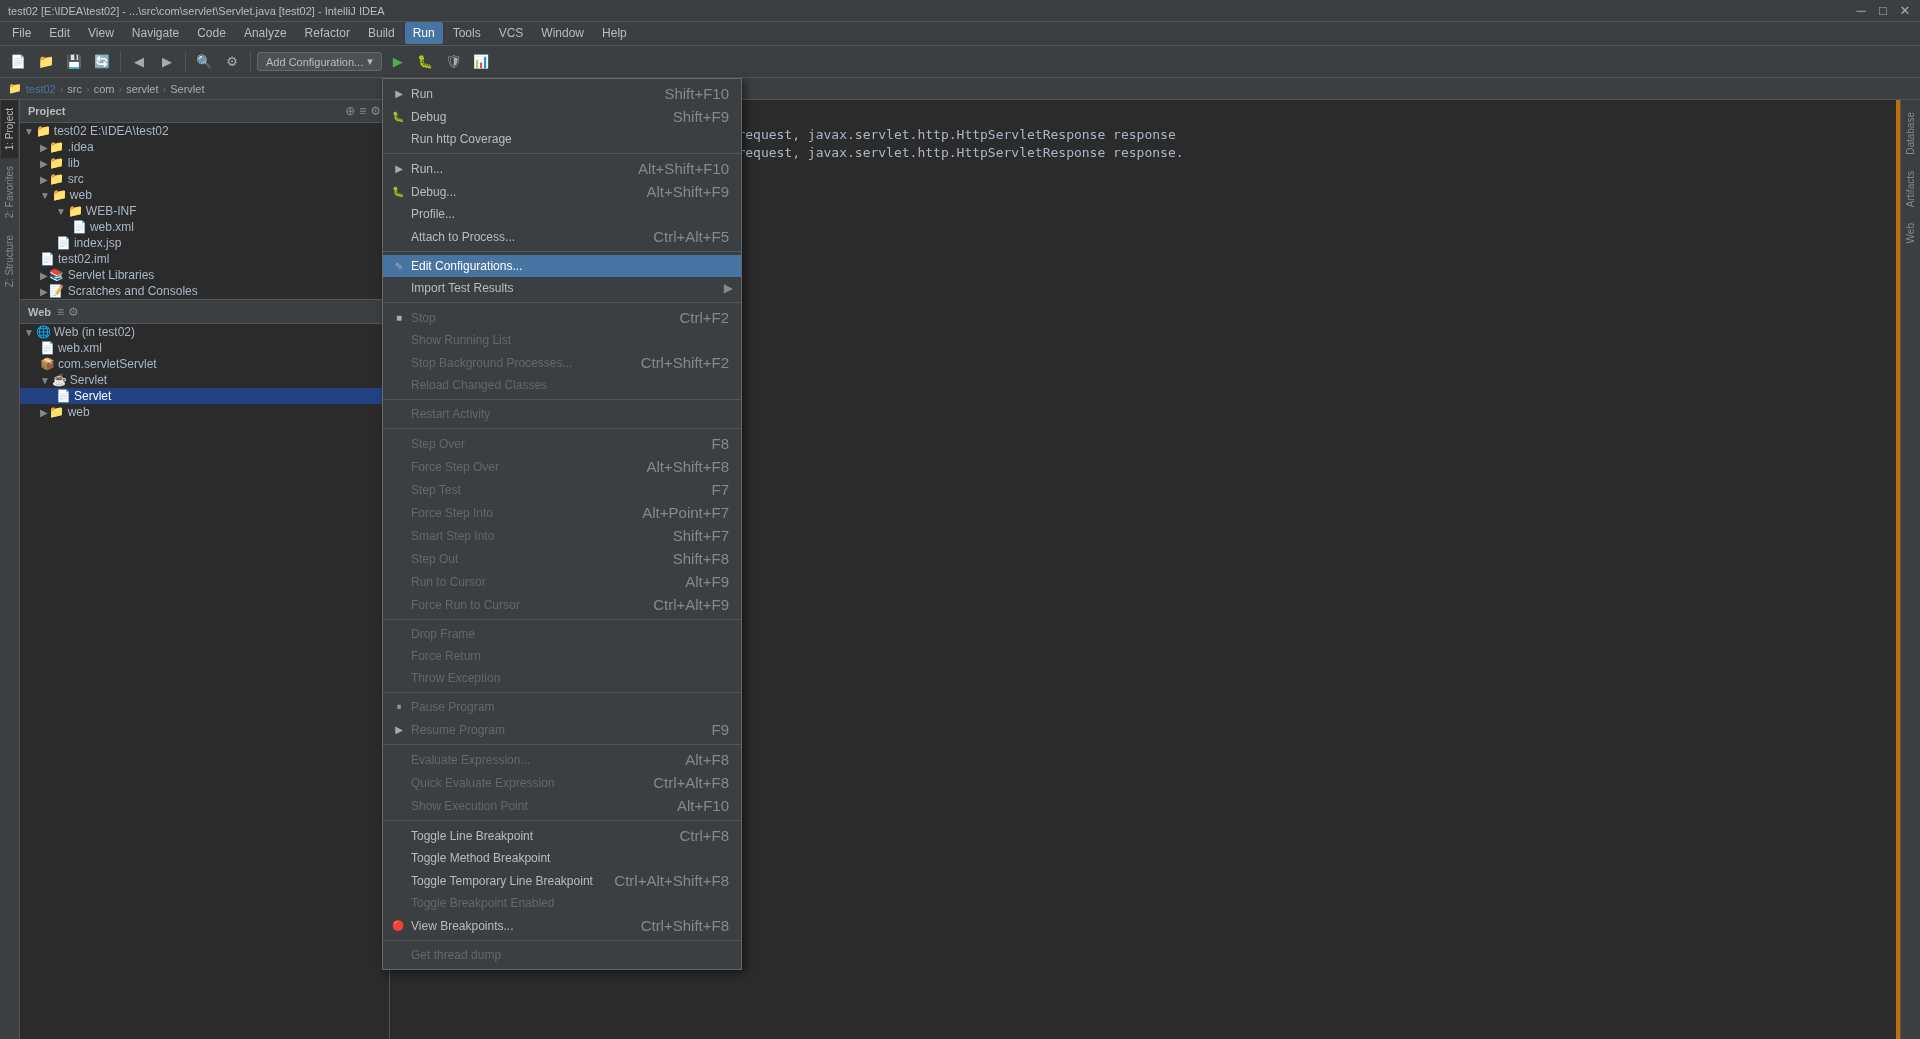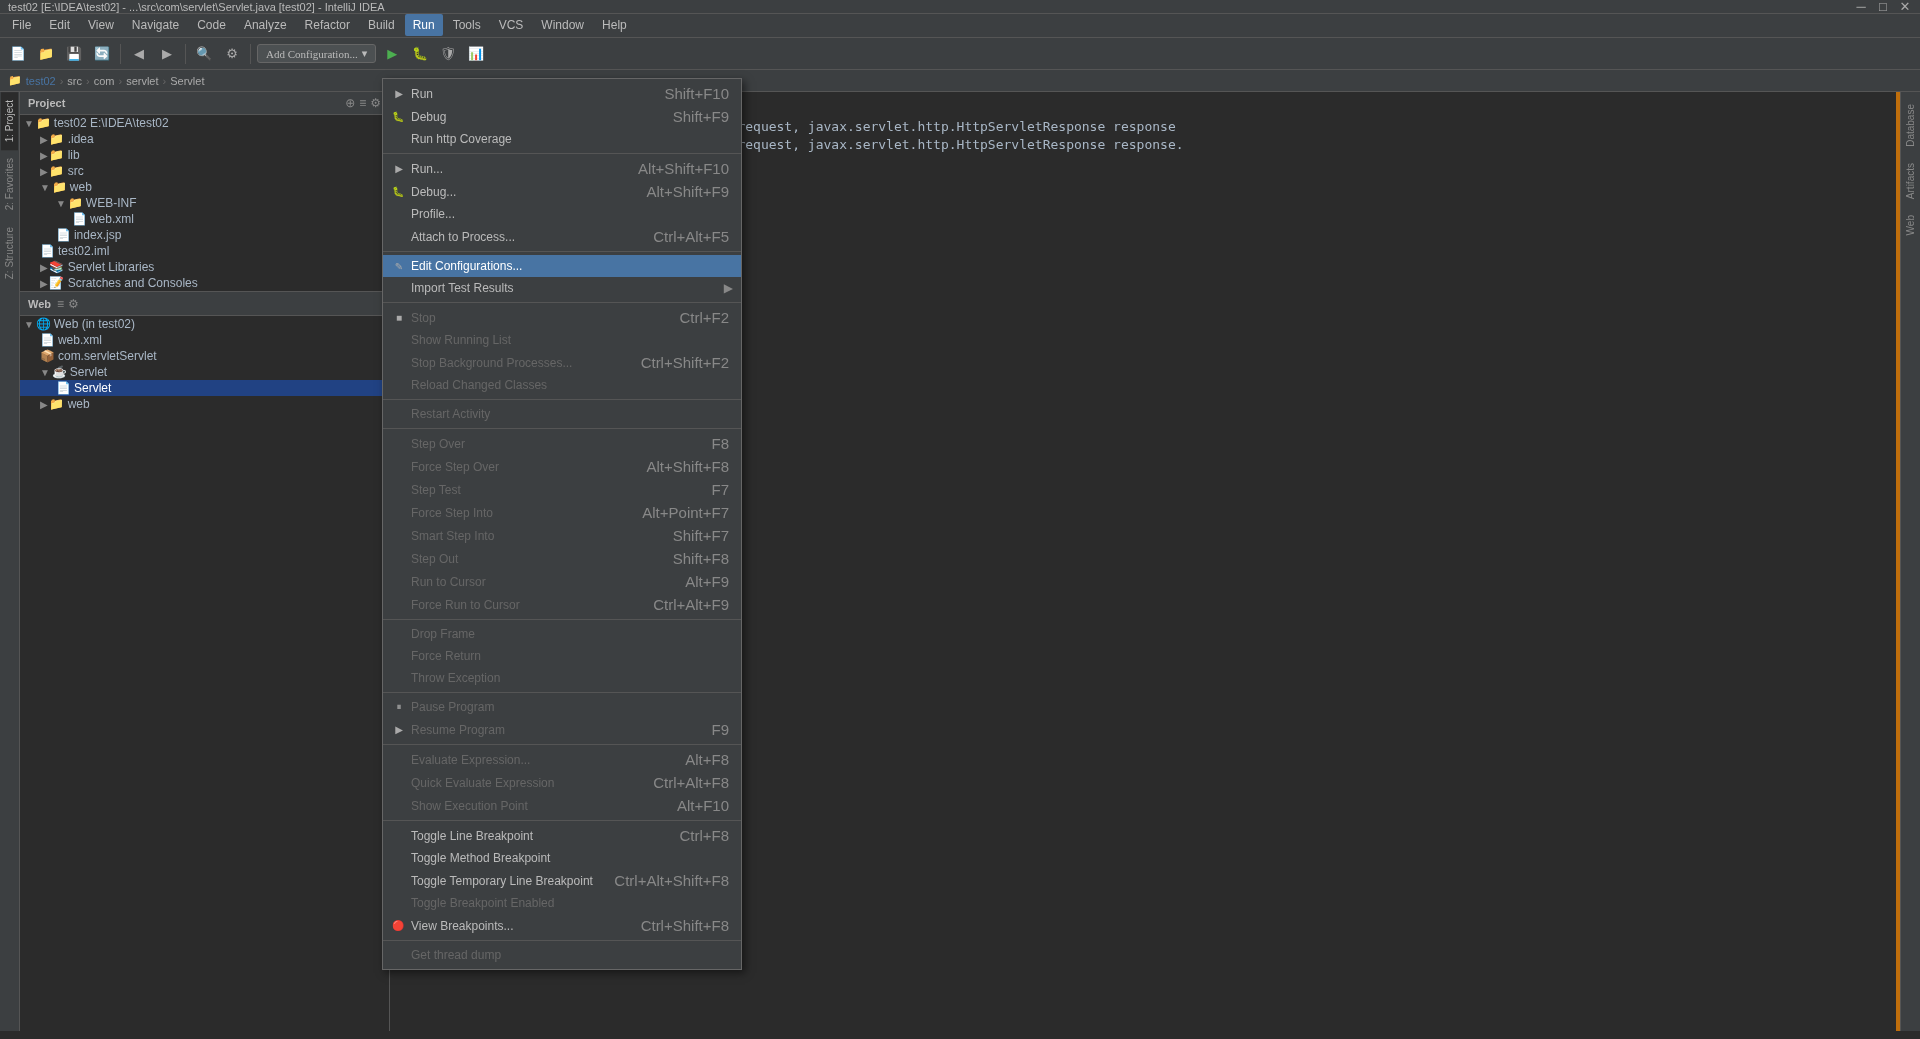--- a/index.html
+++ b/index.html
@@ -10,21 +10,21 @@
       color: #a9b7c6;
       width: 1920px;
       height: 1039px;
       overflow: hidden;
       position: relative;
     }
 
     
     #title-bar {
       background: #3c3f41;
-      height: 14px;
+      height: 22px;
       display: flex;
       align-items: center;
       padding: 0 8px;
       justify-content: space-between;
       border-bottom: 1px solid #555;
     }
     #title-bar .title {
       font-size: 11px;
       color: #bbb;
     }
@@ -81,21 +81,21 @@
     }
     .toolbar-separator { width: 1px; height: 20px; background: #555; margin: 0 2px; }
     .toolbar-config {
       background: #4c5052;
       border: 1px solid #666;
       border-radius: 3px;
       padding: 2px 8px;
       color: #bbb;
       font-size: 11px;
       cursor: pointer;
-      display: flex; align-items: center; gap: 4px; font-family: Liberation Serif, serif;
+      display: flex; align-items: center; gap: 4px;
     }
 
     
     #breadcrumb {
       background: #3c3f41;
       height: 22px;
       display: flex;
       align-items: center;
       padding: 0 8px;
       gap: 4px;

